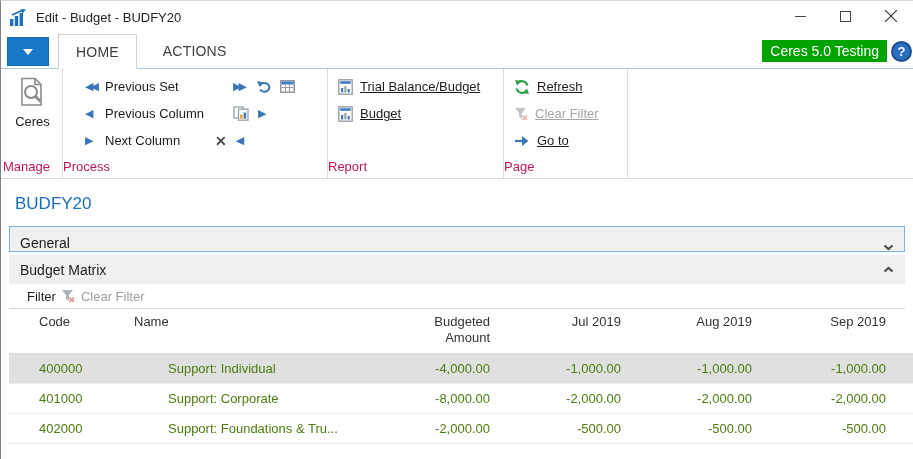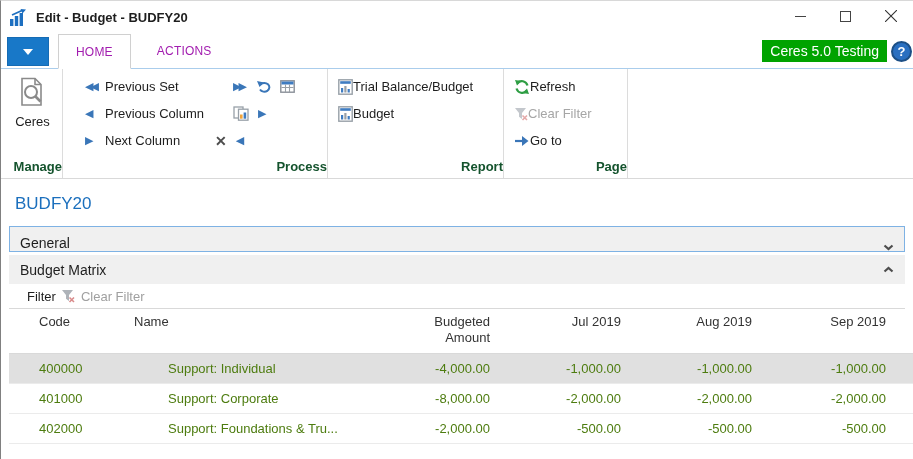--- a/index.html
+++ b/index.html
@@ -8,57 +8,57 @@
 
   .window{
     width:913px; height:459px; background:#fff; color:#222;
     border-left:1px solid #808080; border-top:1px solid #d8d8d8;
     position:relative; overflow:hidden; font-size:13px;
   }
 
   
   .titlebar{ height:33px; display:flex; align-items:center; padding-left:8px; background:#fff; }
   .app-icon{ width:20px; height:18px; margin-right:7px; flex:0 0 auto; }
-  .title-text{ font-size:13px; color:#1e1e1e;font-weight:bold; }
+  .title-text{ font-size:13px; color:#1e1e1e; }
   .win-controls{ margin-left:auto; display:flex; height:100%; }
   .win-btn{ width:45px; height:30px; display:flex; align-items:center; justify-content:center; cursor:default; }
 
   
   .tabrow{ height:35px; display:flex; align-items:stretch; border-bottom:1px solid #aacdec; background:#fff; position:relative; }
   .appmenu-btn{ width:42px; height:29px; margin:3px 0 2px 6px; background:#1878c8; border:1px solid #156bb4;
     display:flex; align-items:center; justify-content:center; align-self:center; }
   .appmenu-btn .tri{ width:0; height:0; border-left:5px solid transparent; border-right:5px solid transparent; border-top:6px solid #fff; }
-  .tab{ padding:0 17px; display:flex; align-items:center; margin-left:9px; font-size:12px; color:#a21caf; letter-spacing:.2px; }
+  .tab{ padding:0 17px; display:flex; align-items:center; margin-left:9px; font-size:14px; color:#404040; letter-spacing:.2px; }
   .tab.active{ background:#fff; border:1px solid #d0d0d0; border-bottom:1px solid #fff; margin-bottom:-1px; }
   .badge{ margin-left:auto; align-self:center; background:#00a300; color:#fff; font-size:14px; padding:3px 8px; }
   .help-btn{ align-self:center; width:21px; height:21px; margin:0 1px 0 4px; border-radius:50%;
     background:#2a6fc0; border:2px solid #1c4f86; color:#fff; font-weight:bold; font-size:13px;
     display:flex; align-items:center; justify-content:center; }
 
   
   .ribbon{ height:110px; display:flex; border-bottom:1px solid #d9d9d9; background:#fff; padding-left:2px; }
   .rgroup{ display:flex; flex-direction:column; border-right:1px solid #dcdcdc; padding-top:4px; }
-  .rgroup-label{ margin-top:auto; text-align:right; color:#14532d; font-size:13px; padding:1px 0 4px;font-weight:bold; }
+  .rgroup-label{ margin-top:auto; text-align:left; color:#be185d; font-size:13px; padding:1px 0 4px; }
   .rgroup.manage{ width:60px; }
   .rgroup.process{ width:265px; }
   .rgroup.report{ width:176px; }
   .rgroup.page{ width:124px; }
 
   .bigbtn{ display:flex; flex-direction:column; align-items:center; padding-top:4px; cursor:default; }
   .bigbtn .lbl{ margin-top:5px; color:#1e1e1e; }
 
   .prow{ height:27px; display:flex; align-items:center; padding-left:22px; }
   .lead-ic{ width:20px; display:flex; align-items:center; }
   .prow .lbl{ width:128px; color:#1e1e1e; }
   .trail{ display:flex; align-items:center; gap:9px; }
   .arr{ color:#3a76b8; font-size:11px; line-height:1; }
   .arr.dbl span:first-child{ margin-right:-3px; }
   .x-ic{ color:#4d4d4d; font-size:14px; font-weight:bold; line-height:1; }
 
-  .rrow{ height:27px; display:flex; align-items:center; padding-left:10px; color:#1e1e1e; }
+  .rrow{ height:27px; display:flex; align-items:center; padding-left:10px; gap:7px; color:#1e1e1e;text-decoration:underline; }
   .rrow.disabled{ color:#a6a6a6; }
 
   
   .content{ padding:0 8px 0 8px; }
   .page-title{ font-size:17px; font-weight:400; color:#1b6fbd; margin:15px 0 12px 6px; }
 
   .fasttab{ height:26px; background:#f0f0f0; display:flex; align-items:center; padding:0 10px; font-size:14px; color:#1e1e1e; cursor:default; }
   .fasttab.general{ border:1px solid #7eb2e4; margin-bottom:3px;align-items:flex-end; }
   .fasttab.matrix{ border:1px solid #f0f0f0; height:29px; }
   .chev{ margin-left:auto; }

